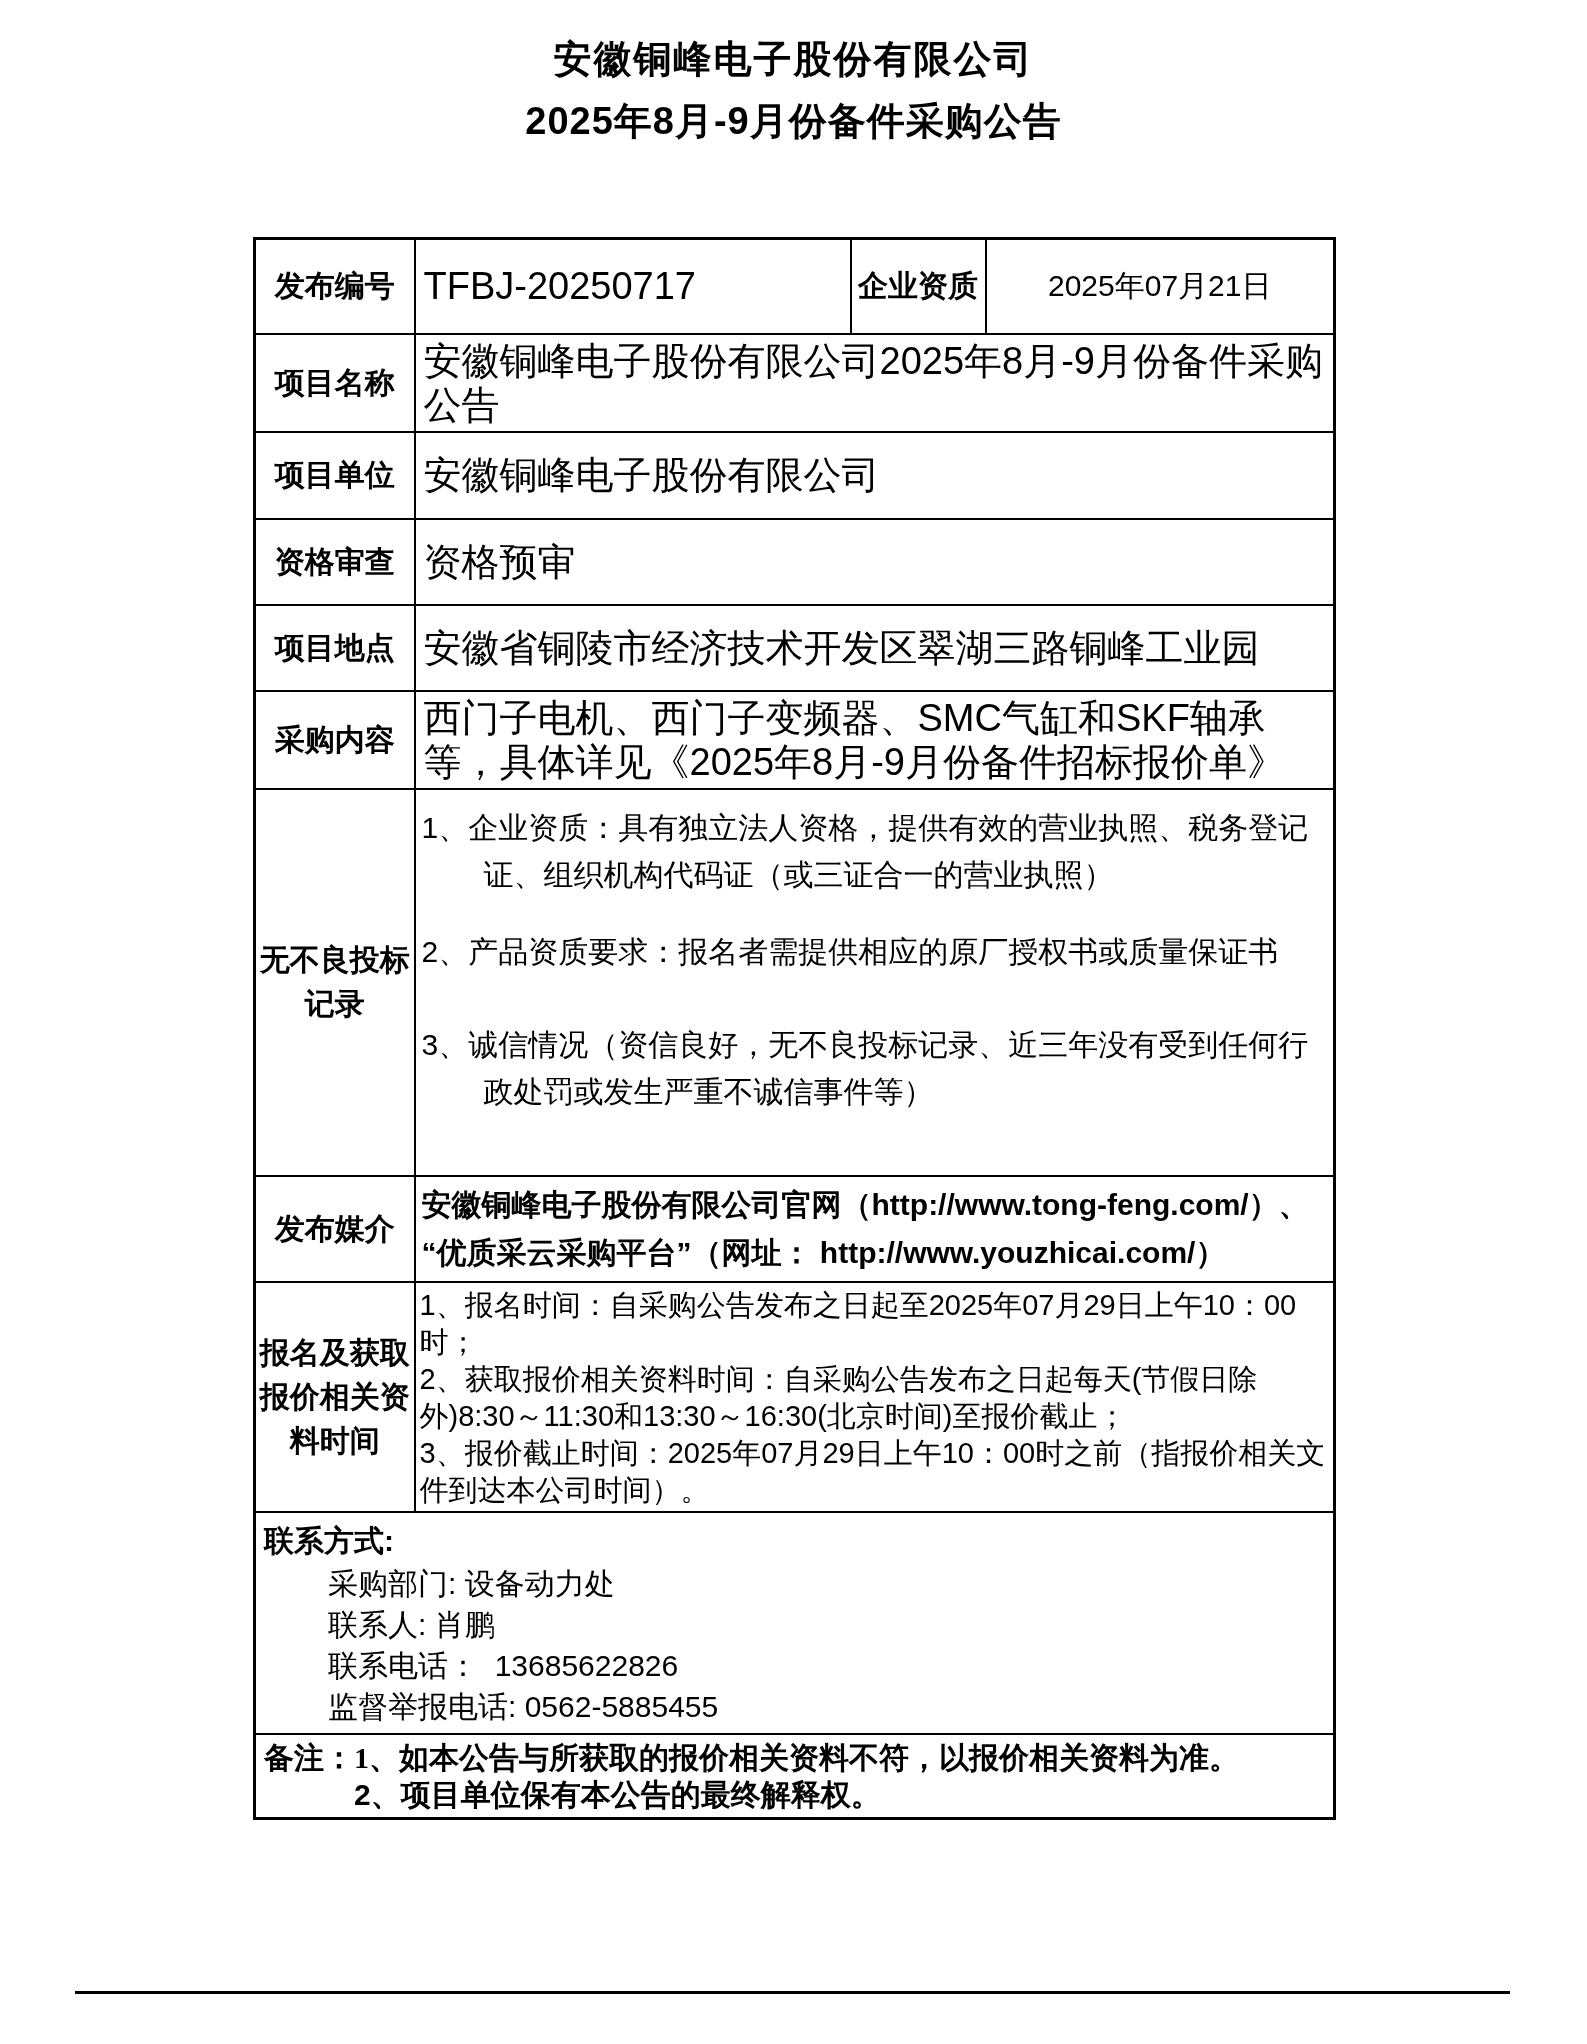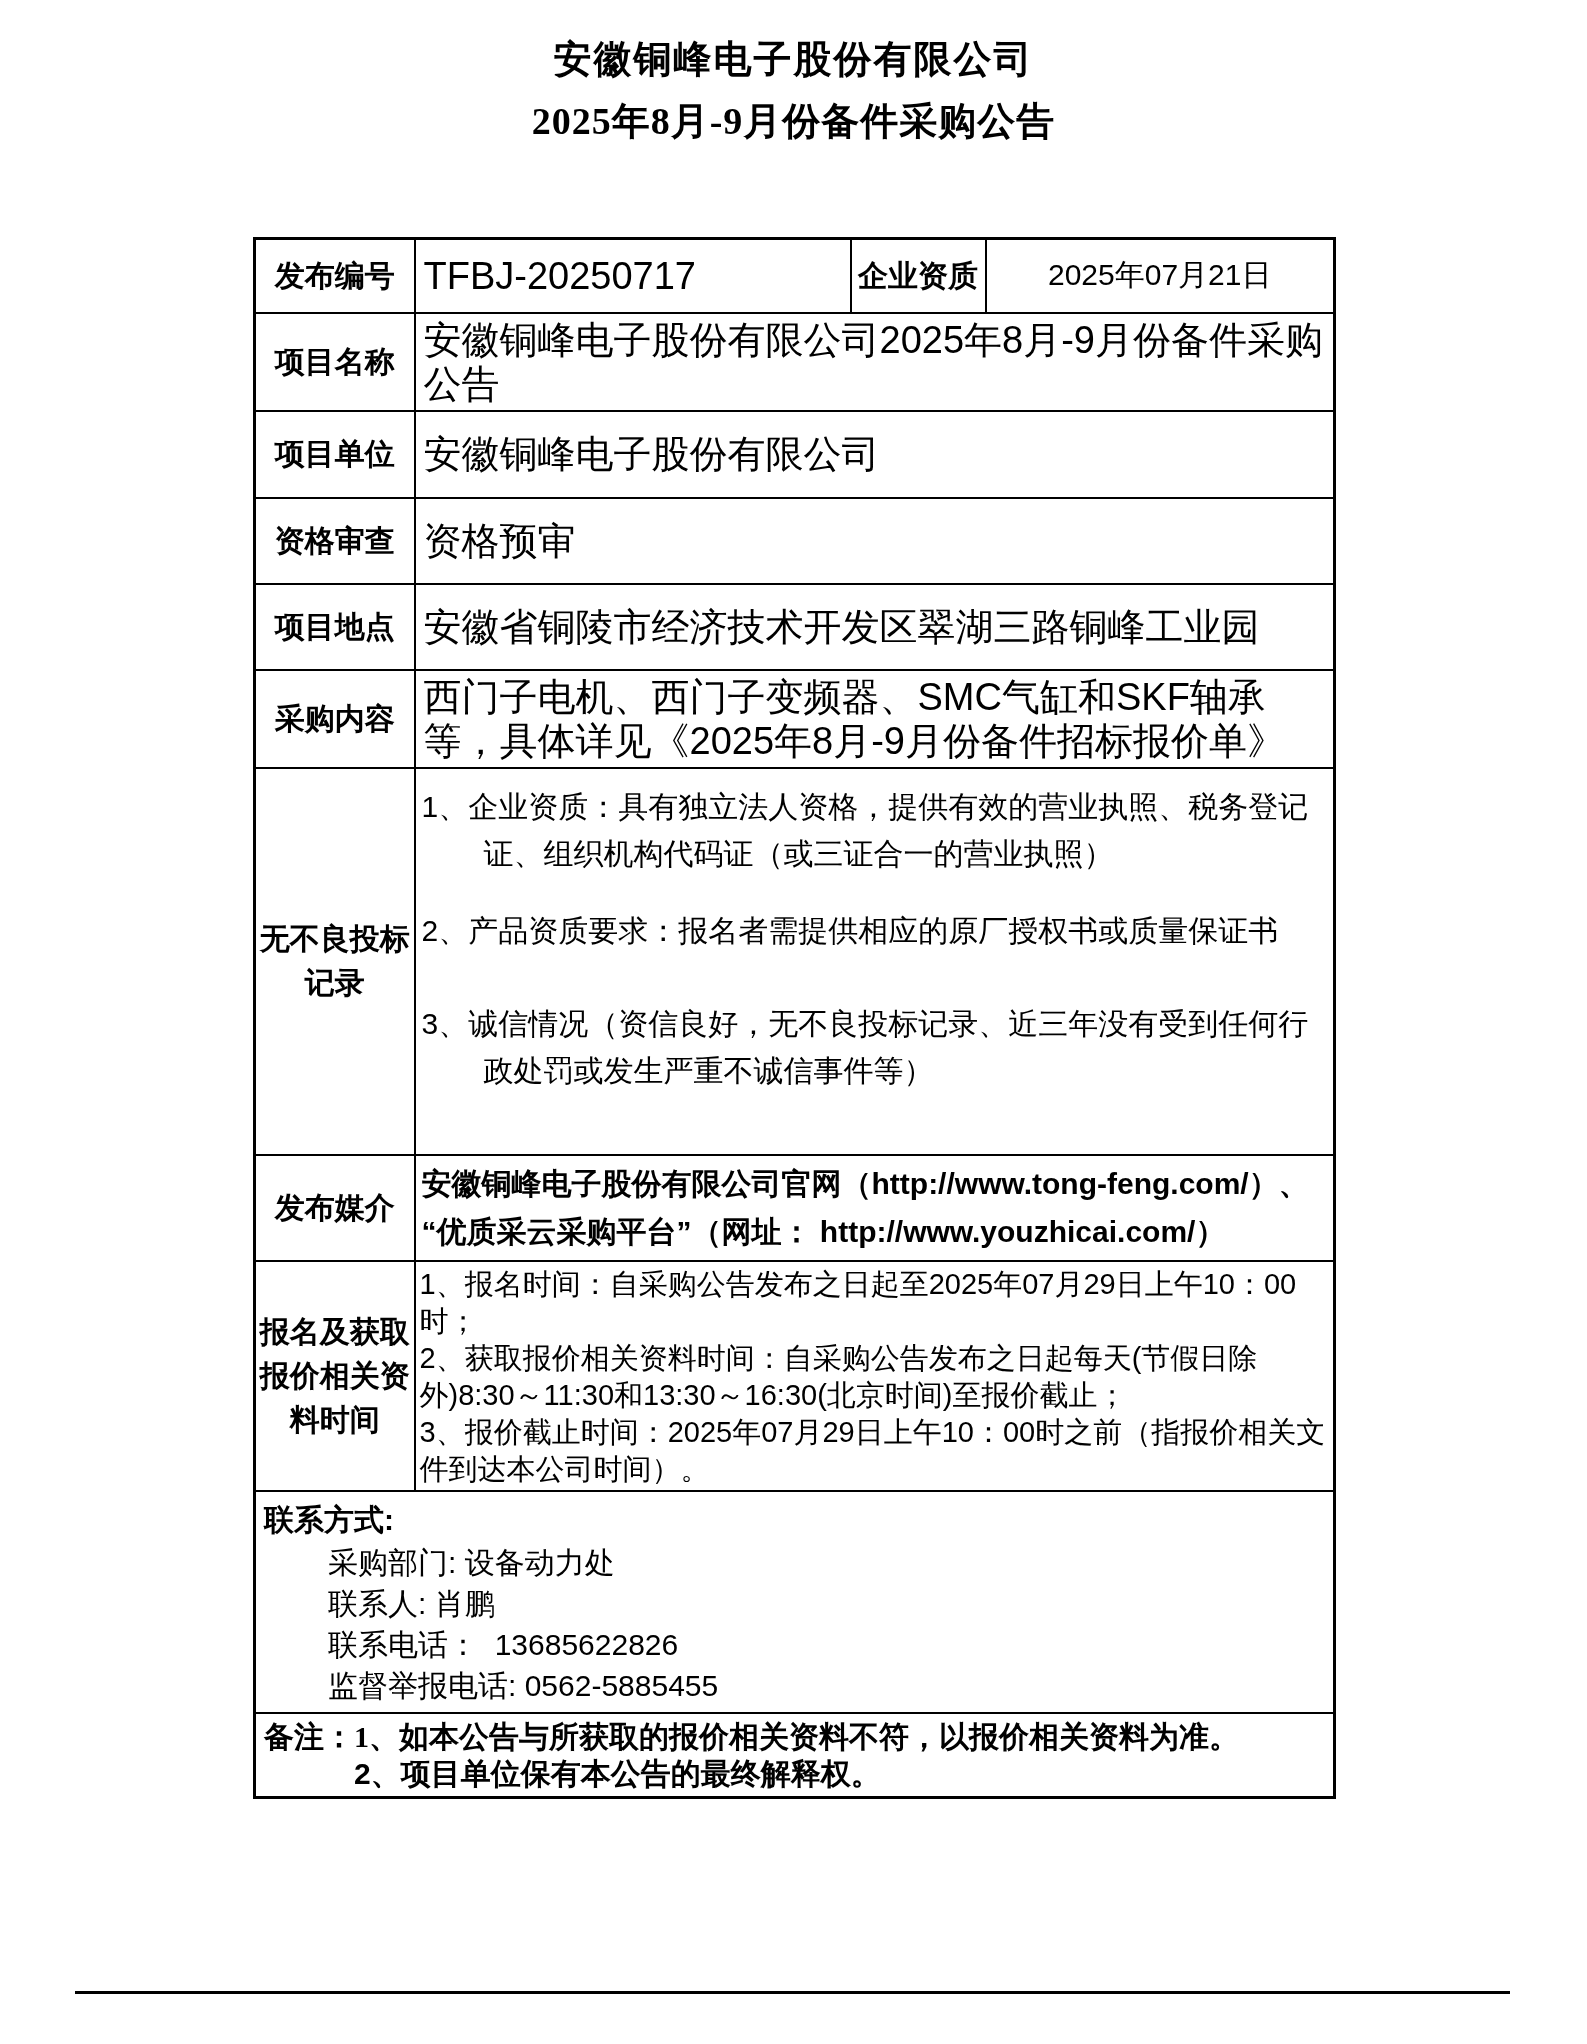--- a/index.html
+++ b/index.html
@@ -24,21 +24,20 @@
   }
   .doc-subtitle {
     position: absolute;
     top: 96px;
     left: 0;
     width: 1587px;
     text-align: center;
     font-size: 38px;
     font-weight: bold;
     letter-spacing: 1px;
-    font-family: Liberation Serif, serif;
   }
   table.announcement {
     position: absolute;
     left: 253px;
     top: 237px;
     width: 1080px;
     border-collapse: collapse;
     table-layout: fixed;
     border: 3px solid #000000;
   }
@@ -130,21 +129,21 @@
 <div class="doc-subtitle">2025年8月-9月份备件采购公告</div>
 
 <table class="announcement">
   <colgroup>
     <col style="width:160px">
     <col style="width:436px">
     <col style="width:135px">
     <col style="width:349px">
   </colgroup>
   <tbody>
-    <tr style="height:74px">
+    <tr style="height:95px">
       <th class="lbl">发布编号</th>
       <td class="val">TFBJ-20250717</td>
       <th class="lbl">企业资质</th>
       <td class="val-center">2025年07月21日</td>
     </tr>
     <tr style="height:87px">
       <th class="lbl">项目名称</th>
       <td class="val" colspan="3">安徽铜峰电子股份有限公司2025年8月-9月份备件采购公告</td>
     </tr>
     <tr style="height:87px">

